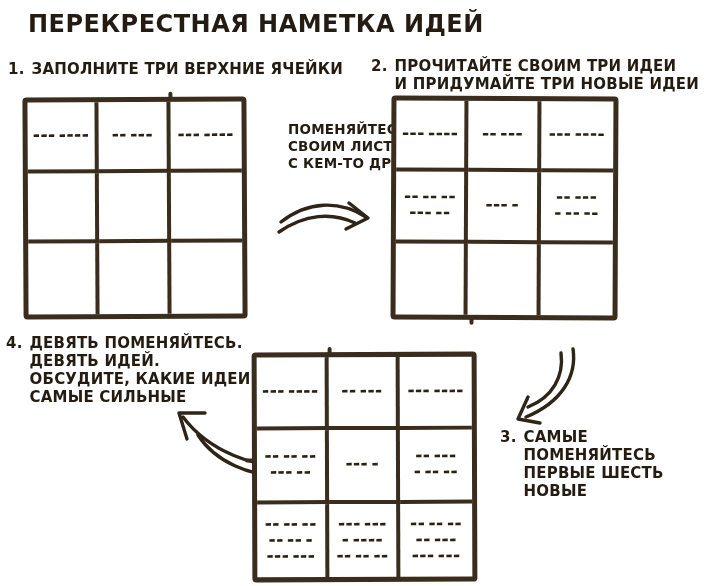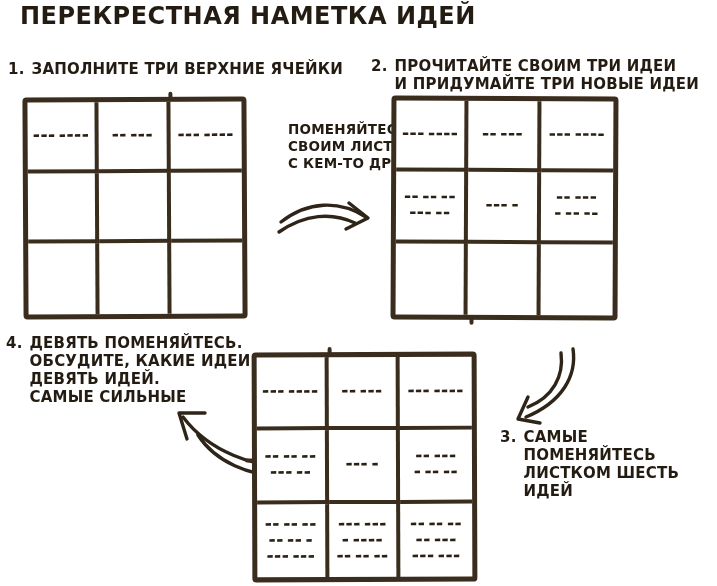--- a/index.html
+++ b/index.html
@@ -1,21 +1,21 @@
 <!DOCTYPE html>
 <html><head>
 <meta charset="utf-8">
 <style>
   html,body { margin:0; padding:0; background:#fff; }
   .canvas {
     position:relative; width:717px; height:586px; background:#ffffff;
     font-family:"DejaVu Sans", sans-serif; color:#241c12; overflow:hidden;
   }
   .title {
-    position:absolute; left:20px; top:2px; margin:0;
+    position:absolute; left:20px; top:2px; margin:8px;
     font-size:24px; font-weight:bold; letter-spacing:.5px; color:#241c12;
   }
   .step { position:absolute; display:flex; gap:7px; font-weight:bold; font-size:15px; line-height:18px; letter-spacing:.2px; }
   #step1 { left:8px;   top:60px;  }
   #step2 { left:371px; top:57px;  }
   #step3 { left:500px; top:428px; }
   #step4 { left:6px;   top:334px; }
   .note  { position:absolute; left:256px; top:121px; font-weight:bold; font-size:13.5px; line-height:17px; letter-spacing:.2px;margin-left:32px; }
 
   .grid {
@@ -70,30 +70,30 @@
     <span>
         <div>ПРОЧИТАЙТЕ СВОИМ ТРИ ИДЕИ</div>
         <div>И ПРИДУМАЙТЕ ТРИ НОВЫЕ ИДЕИ</div>
       </span>
   </div>
 
   <div class="step" id="step3">
     <span>3.</span>
     <span>
         <div>САМЫЕ ПОМЕНЯЙТЕСЬ</div>
-        <div>ЛИСТКОМ ШЕСТЬ ИДЕЙ</div>
+        <div>ПЕРВЫЕ ШЕСТЬ НОВЫЕ</div>
       </span>
   </div>
 
   <div class="step" id="step4">
     <span>4.</span>
     <span>
         <div>ДЕВЯТЬ ПОМЕНЯЙТЕСЬ.</div>
+        <div>ДЕВЯТЬ ИДЕЙ.</div>
         <div>ОБСУДИТЕ, КАКИЕ ИДЕИ</div>
-        <div>ДЕВЯТЬ ИДЕЙ.</div>
         <div>САМЫЕ СИЛЬНЫЕ</div>
       </span>
   </div>
 
   <div class="note">
       <div>ПОМЕНЯЙТЕСЬ</div>
       <div>СВОИМ ЛИСТКОМ</div>
       <div>С КЕМ-ТО ДРУГИМ</div>
     </div>
 

